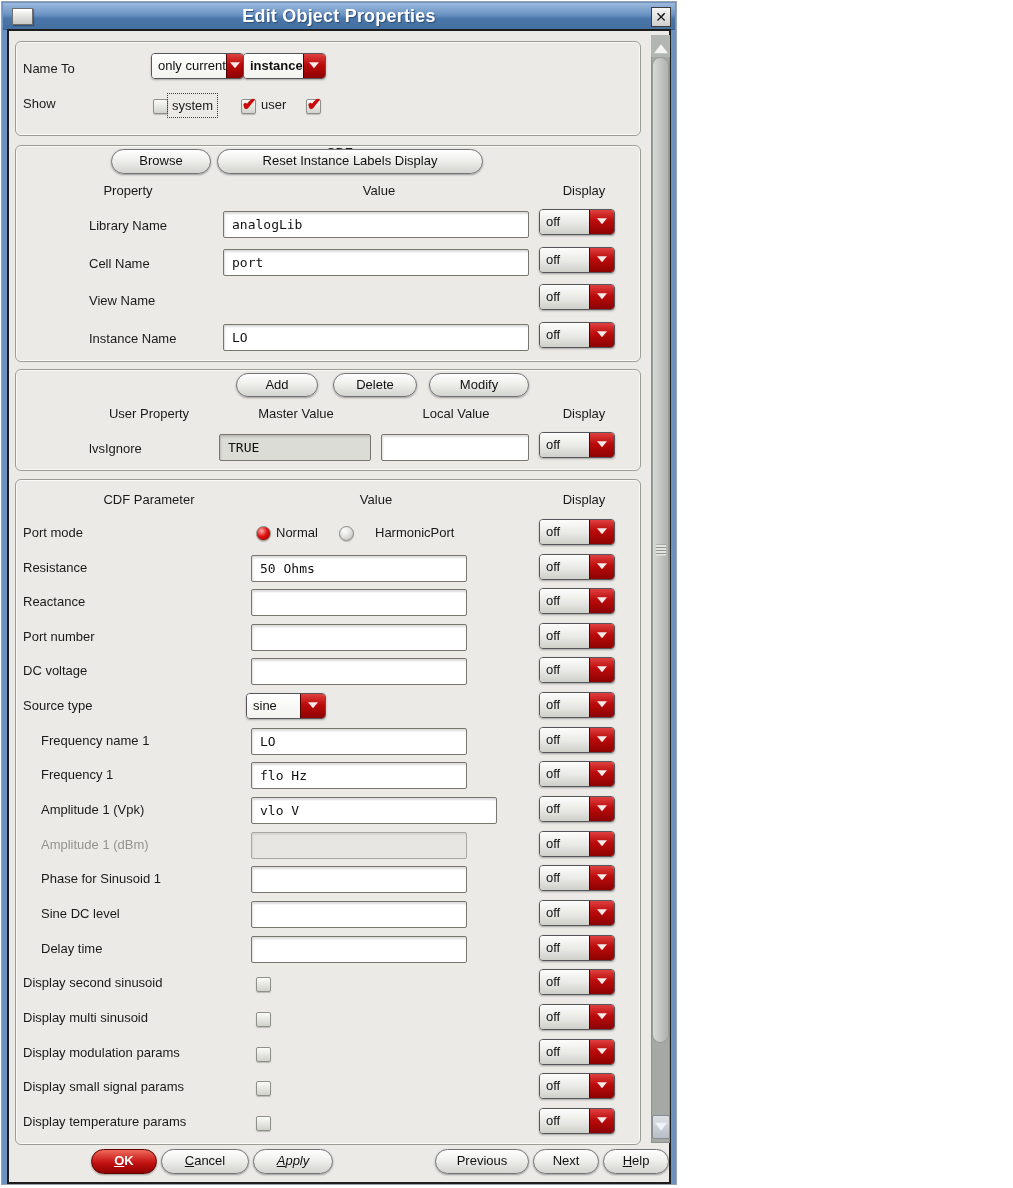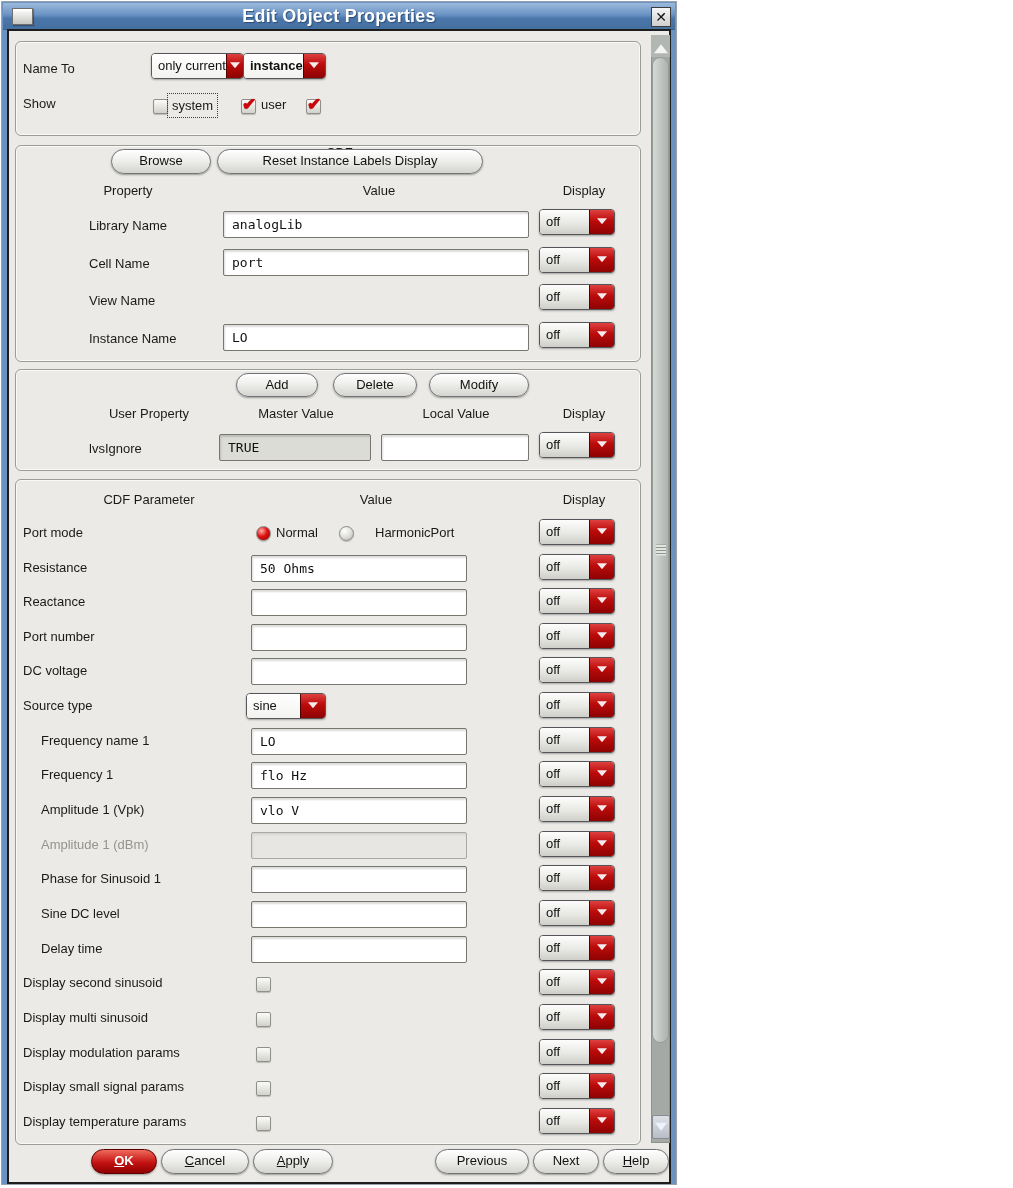--- a/index.html
+++ b/index.html
@@ -217,21 +217,21 @@
       </div>
 
       <span class="l" style="left:32px;top:736px;">Frequency 1</span>
       <div class="f" style="left:242px;top:731px;width:216px;">flo Hz</div>
       <div class="dd" style="left:530px;top:730px;width:76px;">
         <span class="t">off</span>
           <span class="a"></span>
       </div>
 
       <span class="l" style="left:32px;top:771px;">Amplitude 1 (Vpk)</span>
-      <div class="f" style="left:242px;top:766px;width:216px;">vlo V</div>
+      <div class="f" style="left:242px;top:766px;width:246px;">vlo V</div>
       <div class="dd" style="left:530px;top:765px;width:76px;">
         <span class="t">off</span>
           <span class="a"></span>
       </div>
 
       <span class="l dis" style="left:32px;top:806px;">Amplitude 1 (dBm)</span>
       <div class="f dis" style="left:242px;top:801px;width:216px;"></div>
       <div class="dd" style="left:530px;top:800px;width:76px;">
         <span class="t">off</span>
           <span class="a"></span>
@@ -295,21 +295,21 @@
 
       <div class="sb-track"></div>
       <div class="sb-up"></div>
       <div class="sb-thumb">
           <span class="sb-grip"></span>
         </div>
       <div class="sb-down"></div>
 
       <div class="btn primary mn" style="left:82px;top:1118px;width:66px;">OK</div>
       <div class="btn mn" style="left:152px;top:1118px;width:88px;">Cancel</div>
-      <div class="btn mn" style="left:244px;top:1118px;width:80px;">Apply</div>
+      <div class="btn mn" style="left:244px;top:1118px;width:80px;font-style:italic;">Apply</div>
       <div class="btn" style="left:328px;top:1180px;width:94px;font-style:italic;">Defaults</div>
       <div class="btn" style="left:426px;top:1118px;width:94px;">Previous</div>
       <div class="btn" style="left:524px;top:1118px;width:66px;">Next</div>
       <div class="btn mn" style="left:594px;top:1118px;width:66px;">Help</div>
 
     </div>
   </div>
 </div>
 
 </body></html>

